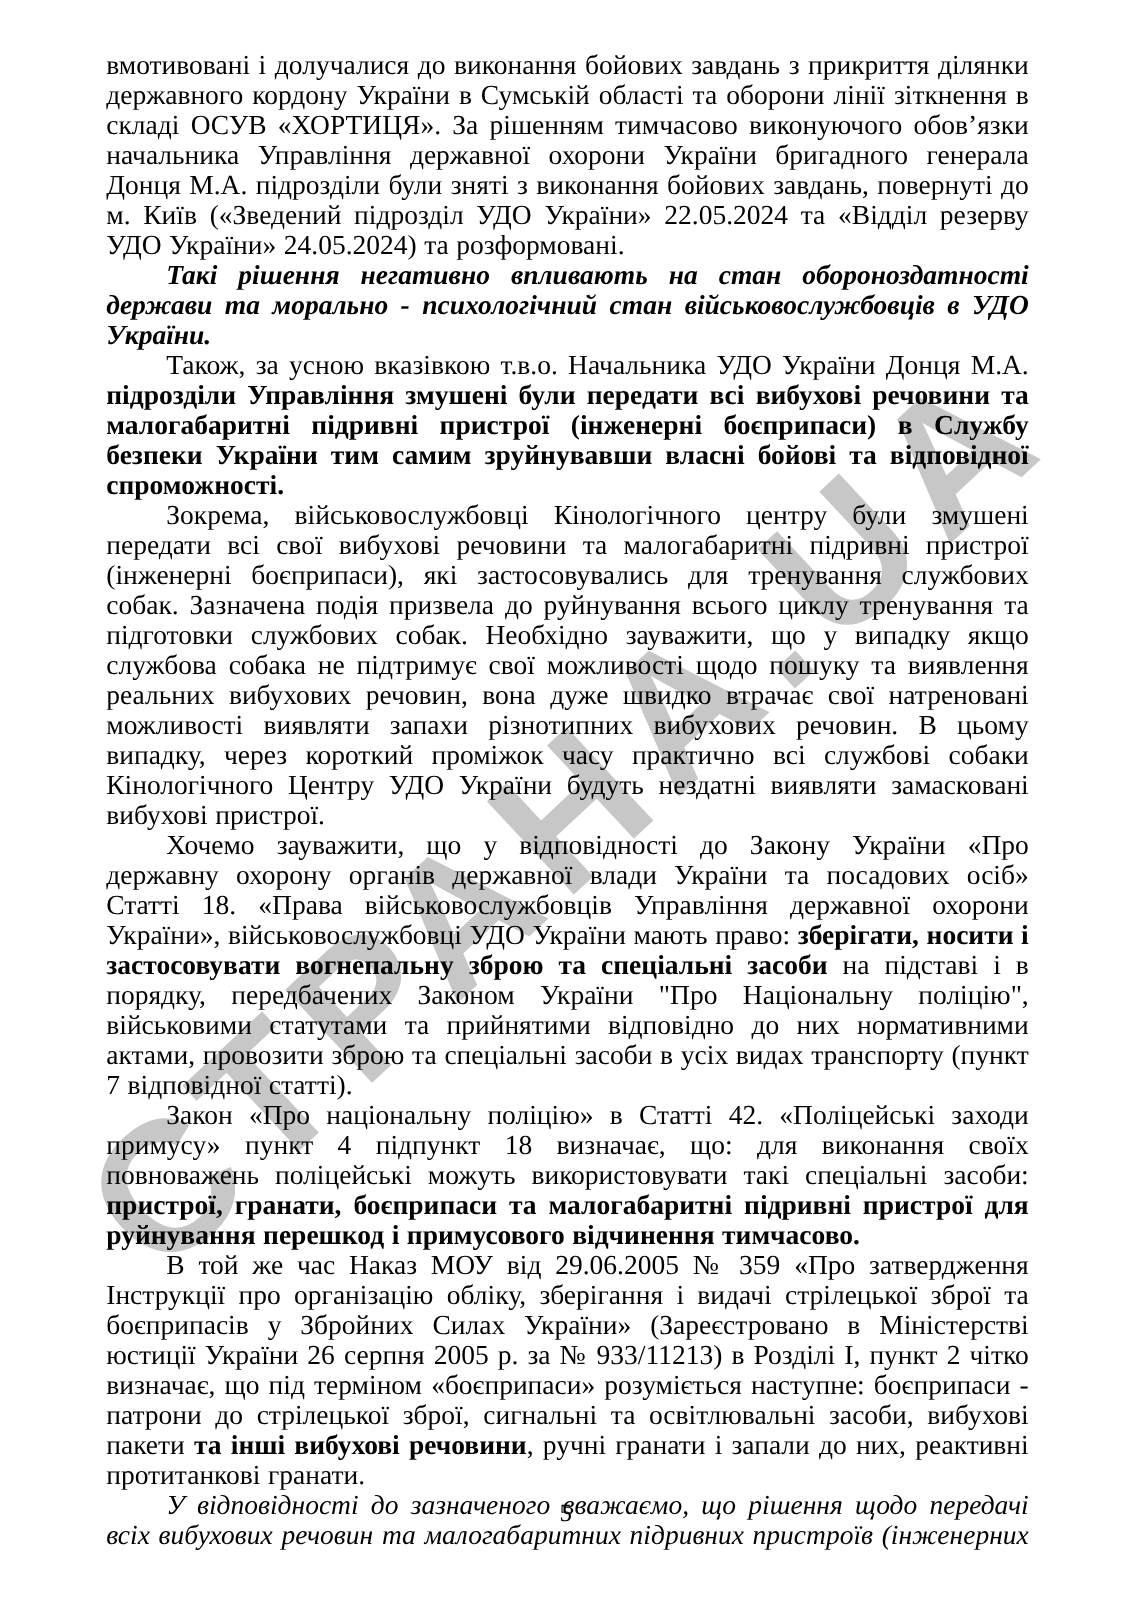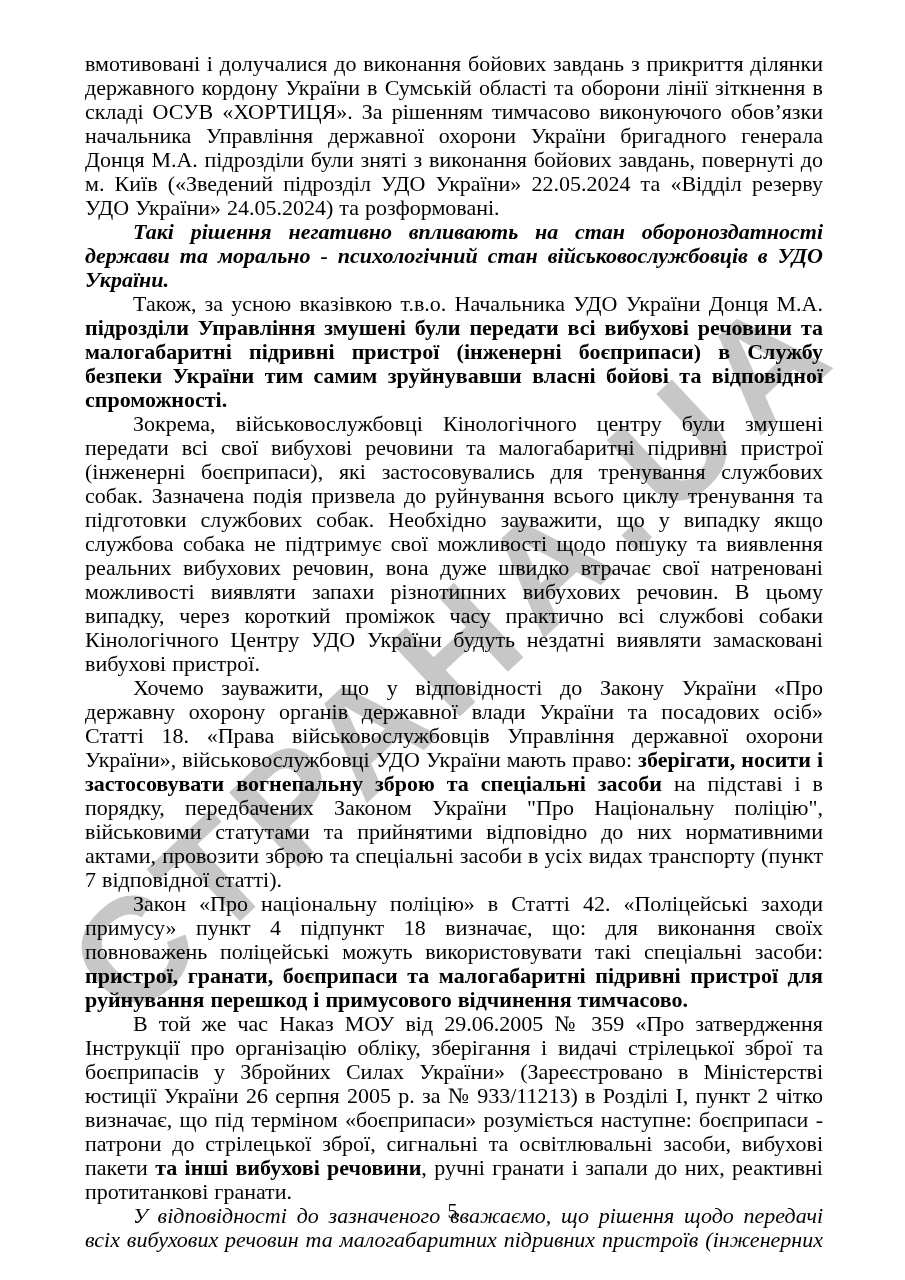--- a/index.html
+++ b/index.html
@@ -26,21 +26,21 @@
     font-size: 148px;
     letter-spacing: 14px;
     white-space: nowrap;
     z-index: 0;
     user-select: none;
     pointer-events: none;
   }
   .content {
     position: absolute;
     left: 85px;
-    top: 52px;
+    top: 40px;
     width: 738px;
     z-index: 1;
   }
   p.para {
     margin: 0;
     font-size: 22px;
     line-height: 24px;
     text-align: justify;
     word-spacing: 0.5px;
   }

